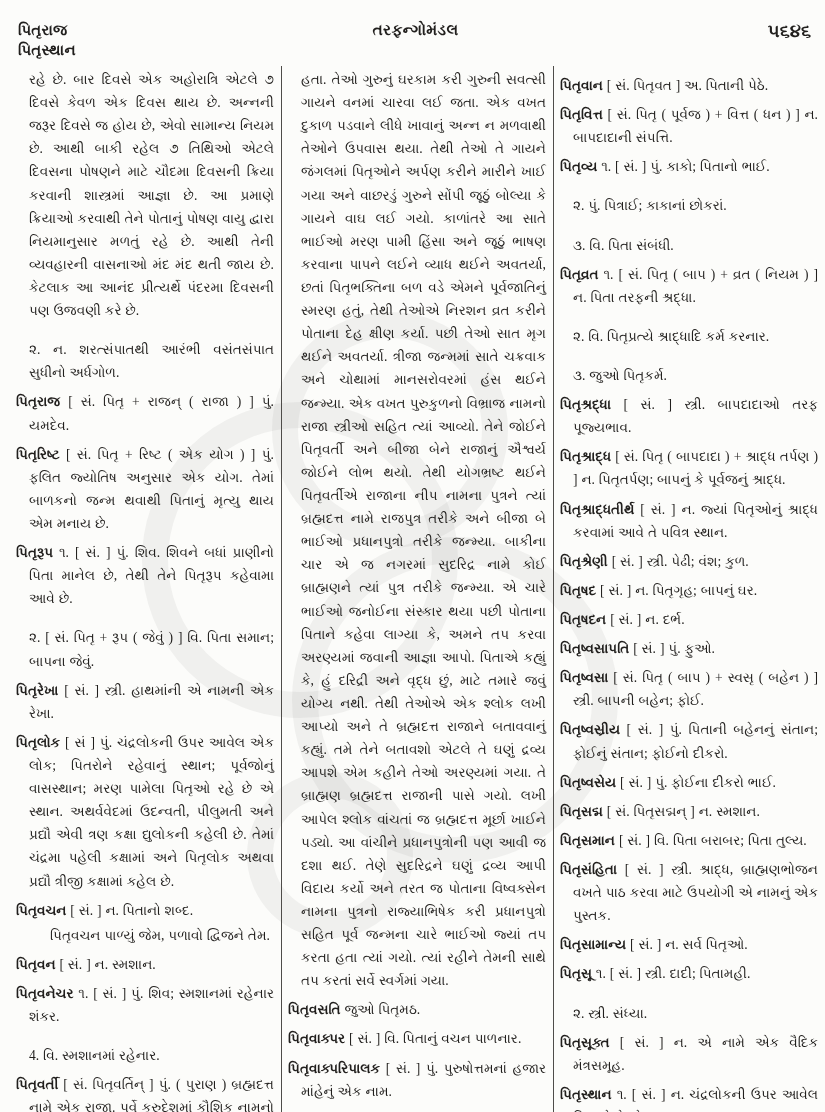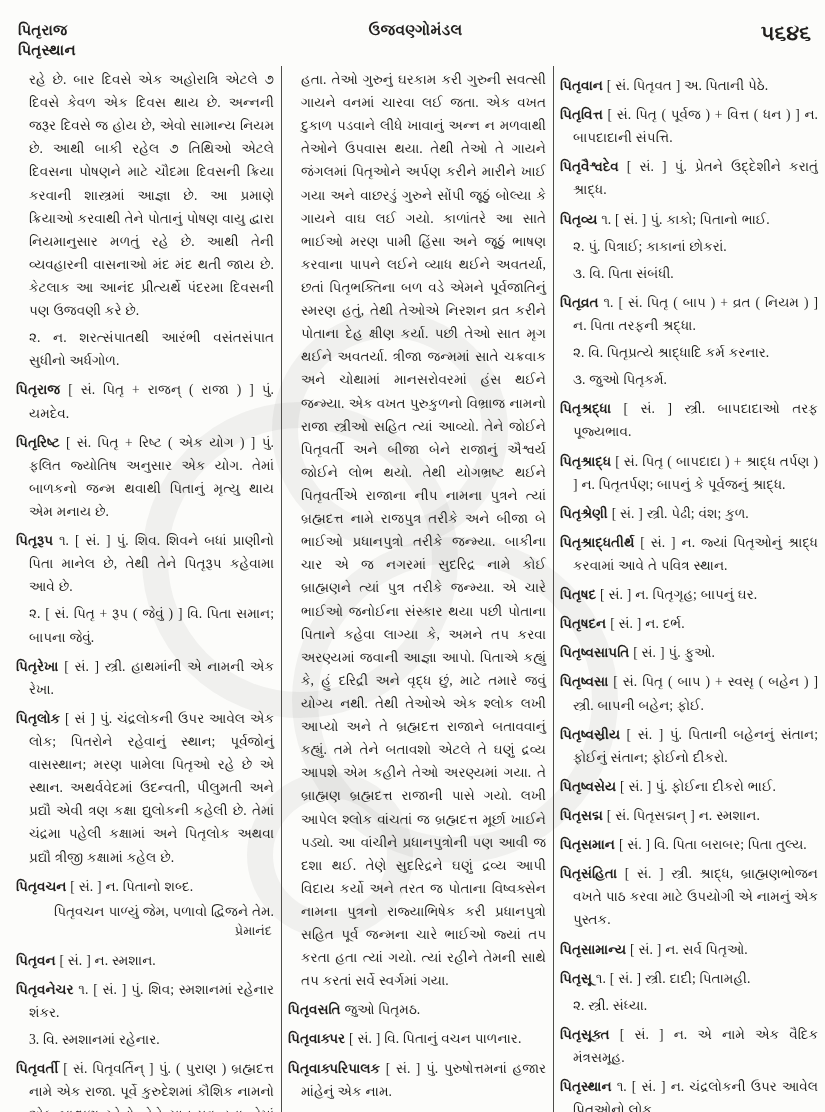--- a/index.html
+++ b/index.html
@@ -16,21 +16,21 @@
   
   .pagehead{
     position:absolute;top:20px;left:16px;right:16px;height:46px;
   }
   .guide{position:absolute;left:2px;top:0;line-height:1.35;}
   .gw{font-size:15px;font-weight:bold;letter-spacing:.2px;}
   .title{
     position:absolute;left:0;right:0;top:1px;text-align:center;
     font-size:15.5px;font-weight:bold;letter-spacing:.3px;
   }
-  .pageno{position:absolute;right:4px;top:1px;font-size:21px;font-weight:bold;}
+  .pageno{position:absolute;right:4px;top:1px;font-size:18px;font-weight:bold;}
   
   .watermark{position:absolute;left:0;top:0;pointer-events:none;}
   
   .columns{
     position:absolute;top:66px;left:10px;right:6px;bottom:0;
     display:flex;
   }
   .column{
     flex:1 1 0;
     padding:2px 7px 0 6px;
@@ -38,23 +38,23 @@
   }
   .column + .column{border-left:1.5px solid #4e4c49;}
   .block{
     margin:0;
     font-size:13.6px;
     line-height:1.7;
     text-align:justify;
     word-spacing:.5px;
   }
   .block.para{padding-left:13px;}
-  .block.sense{padding-left:13px;margin-top:4px;}
+  .block.sense{padding-left:13px;margin-top:16px;}
   .block.entry{padding-left:13px;text-indent:-13px;margin-top:6px;}
-  .block.verse{padding-left:34px;margin-top:2px;text-align:right;}
+  .block.verse{padding-left:34px;margin-top:2px;text-align:left;}
   .block.attribution{text-align:right;padding-right:2px;font-size:12.8px;margin-top:-2px;}
   .headword{font-weight:bold;}
 </style>
 </head>
 <body>
 
 <div class="page">
 
   <svg class="watermark" width="825" height="1112" viewBox="0 0 825 1112" aria-hidden="true">
     <g fill="none" stroke="#8a8a86" stroke-opacity="0.10" stroke-width="26">
@@ -63,63 +63,61 @@
       <circle cx="390" cy="430" r="105"></circle>
       <circle cx="330" cy="855" r="70"></circle>
     </g>
   </svg>
 
   <header class="pagehead">
     <div class="guide">
       <div class="gw">પિતૃરાજ</div>
       <div class="gw">પિતૃસ્થાન</div>
     </div>
-    <div class="title">ઉજવણ્ગોમંડલ</div>
+    <div class="title">તરફન્ગોમંડલ</div>
     <div class="pageno">૫૬૪૬</div>
   </header>
 
   <main class="columns" id="columns">
       <div class="column">
         <p class="block para">રહે છે. બાર દિવસે એક અહોરાત્રિ એટલે ૭ દિવસે કેવળ એક દિવસ થાય છે. અન્નની જરૂર દિવસે જ હોય છે, એવો સામાન્ય નિયમ છે. આથી બાકી રહેલ ૭ તિથિઓ એટલે દિવસના પોષણને માટે ચૌદમા દિવસની ક્રિયા કરવાની શાસ્ત્રમાં આજ્ઞા છે. આ પ્રમાણે ક્રિયાઓ કરવાથી તેને પોતાનું પોષણ વાયુ દ્વારા નિયમાનુસાર મળતું રહે છે. આથી તેની વ્યવહારની વાસનાઓ મંદ મંદ થતી જાય છે. કેટલાક આ આનંદ પ્રીત્યર્થે પંદરમા દિવસની પણ ઉજવણી કરે છે.</p>
         <p class="block sense">૨. ન. શરત્સંપાતથી આરંભી વસંતસંપાત સુધીનો અર્ધગોળ.</p>
         <p class="block entry"><b class="headword">પિતૃરાજ</b> [ સં. પિતૃ + રાજન્ ( રાજા ) ] પું. યમદેવ.</p>
         <p class="block entry"><b class="headword">પિતૃરિષ્ટ</b> [ સં. પિતૃ + રિષ્ટ ( એક યોગ ) ] પું. ફલિત જ્યોતિષ અનુસાર એક યોગ. તેમાં બાળકનો જન્મ થવાથી પિતાનું મૃત્યુ થાય એમ મનાય છે.</p>
         <p class="block entry"><b class="headword">પિતૃરૂપ</b> ૧. [ સં. ] પું. શિવ. શિવને બધાં પ્રાણીનો પિતા માનેલ છે, તેથી તેને પિતૃરૂપ કહેવામા આવે છે.</p>
         <p class="block sense">૨. [ સં. પિતૃ + રૂપ ( જેવું ) ] વિ. પિતા સમાન; બાપના જેવું.</p>
         <p class="block entry"><b class="headword">પિતૃરેખા</b> [ સં. ] સ્ત્રી. હાથમાંની એ નામની એક રેખા.</p>
         <p class="block entry"><b class="headword">પિતૃલોક</b> [ સં ] પું. ચંદ્રલોકની ઉપર આવેલ એક લોક; પિતરોને રહેવાનું સ્થાન; પૂર્વજોનું વાસસ્થાન; મરણ પામેલા પિતૃઓ રહે છે એ સ્થાન. અથર્વવેદમાં ઉદન્વતી, પીલુમતી અને પ્રદ્યૌ એવી ત્રણ કક્ષા દ્યુલોકની કહેલી છે. તેમાં ચંદ્રમા પહેલી કક્ષામાં અને પિતૃલોક અથવા પ્રદ્યૌ ત્રીજી કક્ષામાં કહેલ છે.</p>
         <p class="block entry"><b class="headword">પિતૃવચન</b> [ સં. ] ન. પિતાનો શબ્દ.</p>
         <p class="block verse">પિતૃવચન પાળ્યું જેમ, પળાવો દ્વિજને તેમ.</p>
-        <p class="block attribution">પ્રેમાનંદ</p>
         <p class="block entry"><b class="headword">પિતૃવન</b> [ સં. ] ન. સ્મશાન.</p>
         <p class="block entry"><b class="headword">પિતૃવનેચર</b> ૧. [ સં. ] પું. શિવ; સ્મશાનમાં રહેનાર શંકર.</p>
-        <p class="block sense">3. વિ. સ્મશાનમાં રહેનાર.</p>
+        <p class="block sense">4. વિ. સ્મશાનમાં રહેનાર.</p>
         <p class="block entry"><b class="headword">પિતૃવર્તી</b> [ સં. પિતૃવર્તિન્ ] પું. ( પુરાણ ) બ્રહ્મદત્ત નામે એક રાજા. પૂર્વે કુરુદેશમાં કૌશિક નામનો એક બ્રાહ્મણ રહેતો. તેને સાત પુત્ર હતા. તેમાં પિતૃવર્તી સૌથી નાનો હતો. તે સાતે પુત્રો ગર્ગ મુનિ પાસે અધ્યયન માટે રહેતા</p>
       </div>
       <div class="column">
         <p class="block para">હતા. તેઓ ગુરુનું ઘરકામ કરી ગુરુની સવત્સી ગાયને વનમાં ચારવા લઈ જતા. એક વખત દુકાળ પડવાને લીધે ખાવાનું અન્ન ન મળવાથી તેઓને ઉપવાસ થયા. તેથી તેઓ તે ગાયને જંગલમાં પિતૃઓને અર્પણ કરીને મારીને ખાઈ ગયા અને વાછરડું ગુરુને સોંપી જૂઠું બોલ્યા કે ગાયને વાઘ લઈ ગયો. કાળાંતરે આ સાતે ભાઈઓ મરણ પામી હિંસા અને જૂઠું ભાષણ કરવાના પાપને લઈને વ્યાધ થઈને અવતર્યા, છતાં પિતૃભક્તિના બળ વડે એમને પૂર્વજાતિનું સ્મરણ હતું, તેથી તેઓએ નિરશન વ્રત કરીને પોતાના દેહ ક્ષીણ કર્યા. પછી તેઓ સાત મૃગ થઈને અવતર્યા. ત્રીજા જન્મમાં સાતે ચક્રવાક અને ચોથામાં માનસરોવરમાં હંસ થઈને જન્મ્યા. એક વખત પુરુકુળનો વિભ્રાજ નામનો રાજા સ્ત્રીઓ સહિત ત્યાં આવ્યો. તેને જોઈને પિતૃવર્તી અને બીજા બેને રાજાનું ઐશ્વર્ય જોઈને લોભ થયો. તેથી યોગભ્રષ્ટ થઈને પિતૃવર્તીએ રાજાના નીપ નામના પુત્રને ત્યાં બ્રહ્મદત્ત નામે રાજપુત્ર તરીકે અને બીજા બે ભાઈઓ પ્રધાનપુત્રો તરીકે જન્મ્યા. બાકીના ચાર એ જ નગરમાં સુદરિદ્ર નામે કોઈ બ્રાહ્મણને ત્યાં પુત્ર તરીકે જન્મ્યા. એ ચારે ભાઈઓ જનોઈના સંસ્કાર થયા પછી પોતાના પિતાને કહેવા લાગ્યા કે, અમને તપ કરવા અરણ્યમાં જવાની આજ્ઞા આપો. પિતાએ કહ્યું કે, હું દરિદ્રી અને વૃદ્ધ છું, માટે તમારે જવું યોગ્ય નથી. તેથી તેઓએ એક શ્લોક લખી આપ્યો અને તે બ્રહ્મદત્ત રાજાને બતાવવાનું કહ્યું. તમે તેને બતાવશો એટલે તે ઘણું દ્રવ્ય આપશે એમ કહીને તેઓ અરણ્યમાં ગયા. તે બ્રાહ્મણ બ્રહ્મદત્ત રાજાની પાસે ગયો. લખી આપેલ શ્લોક વાંચતાં જ બ્રહ્મદત્ત મૂર્છા ખાઈને પડ્યો. આ વાંચીને પ્રધાનપુત્રોની પણ આવી જ દશા થઈ. તેણે સુદરિદ્રને ઘણું દ્રવ્ય આપી વિદાય કર્યો અને તરત જ પોતાના વિષ્વક્સેન નામના પુત્રનો રાજ્યાભિષેક કરી પ્રધાનપુત્રો સહિત પૂર્વ જન્મના ચારે ભાઈઓ જ્યાં તપ કરતા હતા ત્યાં ગયો. ત્યાં રહીને તેમની સાથે તપ કરતાં સર્વે સ્વર્ગમાં ગયા.</p>
         <p class="block entry"><b class="headword">પિતૃવસતિ</b> જુઓ પિતૃમઠ.</p>
         <p class="block entry"><b class="headword">પિતૃવાક્પર</b> [ સં. ] વિ. પિતાનું વચન પાળનાર.</p>
         <p class="block entry"><b class="headword">પિતૃવાક્પરિપાલક</b> [ સં. ] પું. પુરુષોત્તમનાં હજાર માંહેનું એક નામ.</p>
         <p class="block entry"> [ સં. ] ન. બાપનું હેત; પિતાનો પ્રેમ.</p>
       </div>
       <div class="column">
         <p class="block entry"><b class="headword">પિતૃવાન</b> [ સં. પિતૃવત ] અ. પિતાની પેઠે.</p>
         <p class="block entry"><b class="headword">પિતૃવિત્ત</b> [ સં. પિતૃ ( પૂર્વજ ) + વિત્ત ( ધન ) ] ન. બાપદાદાની સંપત્તિ.</p>
-        <p class="block entry"><b class="headword">પિતૃવૈશ્વદેવ</b> [ સં. ] પું. પ્રેતને ઉદ્દેશીને કરાતું શ્રાદ્ધ.</p>
         <p class="block entry"><b class="headword">પિતૃવ્ય</b> ૧. [ સં. ] પું. કાકો; પિતાનો ભાઈ.</p>
         <p class="block sense">૨. પું. પિત્રાઈ; કાકાનાં છોકરાં.</p>
         <p class="block sense">૩. વિ. પિતા સંબંધી.</p>
         <p class="block entry"><b class="headword">પિતૃવ્રત</b> ૧. [ સં. પિતૃ ( બાપ ) + વ્રત ( નિયમ ) ] ન. પિતા તરફની શ્રદ્ધા.</p>
         <p class="block sense">૨. વિ. પિતૃપ્રત્યે શ્રાદ્ધાદિ કર્મ કરનાર.</p>
         <p class="block sense">૩. જુઓ પિતૃકર્મ.</p>
         <p class="block entry"><b class="headword">પિતૃશ્રદ્ધા</b> [ સં. ] સ્ત્રી. બાપદાદાઓ તરફ પૂજ્યભાવ.</p>
         <p class="block entry"><b class="headword">પિતૃશ્રાદ્ધ</b> [ સં. પિતૃ ( બાપદાદા ) + શ્રાદ્ધ તર્પણ ) ] ન. પિતૃતર્પણ; બાપનું કે પૂર્વજનું શ્રાદ્ધ.</p>
+        <p class="block entry"><b class="headword">પિતૃશ્રાદ્ધતીર્થ</b> [ સં. ] ન. જ્યાં પિતૃઓનું શ્રાદ્ધ કરવામાં આવે તે પવિત્ર સ્થાન.</p>
         <p class="block entry"><b class="headword">પિતૃશ્રેણી</b> [ સં. ] સ્ત્રી. પેઢી; વંશ; કુળ.</p>
-        <p class="block entry"><b class="headword">પિતૃશ્રાદ્ધતીર્થ</b> [ સં. ] ન. જ્યાં પિતૃઓનું શ્રાદ્ધ કરવામાં આવે તે પવિત્ર સ્થાન.</p>
         <p class="block entry"><b class="headword">પિતૃષદ</b> [ સં. ] ન. પિતૃગૃહ; બાપનું ઘર.</p>
         <p class="block entry"><b class="headword">પિતૃષદન</b> [ સં. ] ન. દર્ભ.</p>
         <p class="block entry"><b class="headword">પિતૃષ્વસાપતિ</b> [ સં. ] પું. ફુઓ.</p>
         <p class="block entry"><b class="headword">પિતૃષ્વસા</b> [ સં. પિતૃ ( બાપ ) + સ્વસૃ ( બહેન ) ] સ્ત્રી. બાપની બહેન; ફોઈ.</p>
         <p class="block entry"><b class="headword">પિતૃષ્વસ્રીય</b> [ સં. ] પું. પિતાની બહેનનું સંતાન; ફોઈનું સંતાન; ફોઈનો દીકરો.</p>
         <p class="block entry"><b class="headword">પિતૃષ્વસેય</b> [ સં. ] પું. ફોઈના દીકરો ભાઈ.</p>
         <p class="block entry"><b class="headword">પિતૃસદ્મ</b> [ સં. પિતૃસદ્મન્ ] ન. સ્મશાન.</p>
         <p class="block entry"><b class="headword">પિતૃસમાન</b> [ સં. ] વિ. પિતા બરાબર; પિતા તુલ્ય.</p>
         <p class="block entry"><b class="headword">પિતૃસંહિતા</b> [ સં. ] સ્ત્રી. શ્રાદ્ધ, બ્રાહ્મણભોજન વખતે પાઠ કરવા માટે ઉપયોગી એ નામનું એક પુસ્તક.</p>
         <p class="block entry"><b class="headword">પિતૃસામાન્ય</b> [ સં. ] ન. સર્વ પિતૃઓ.</p>

